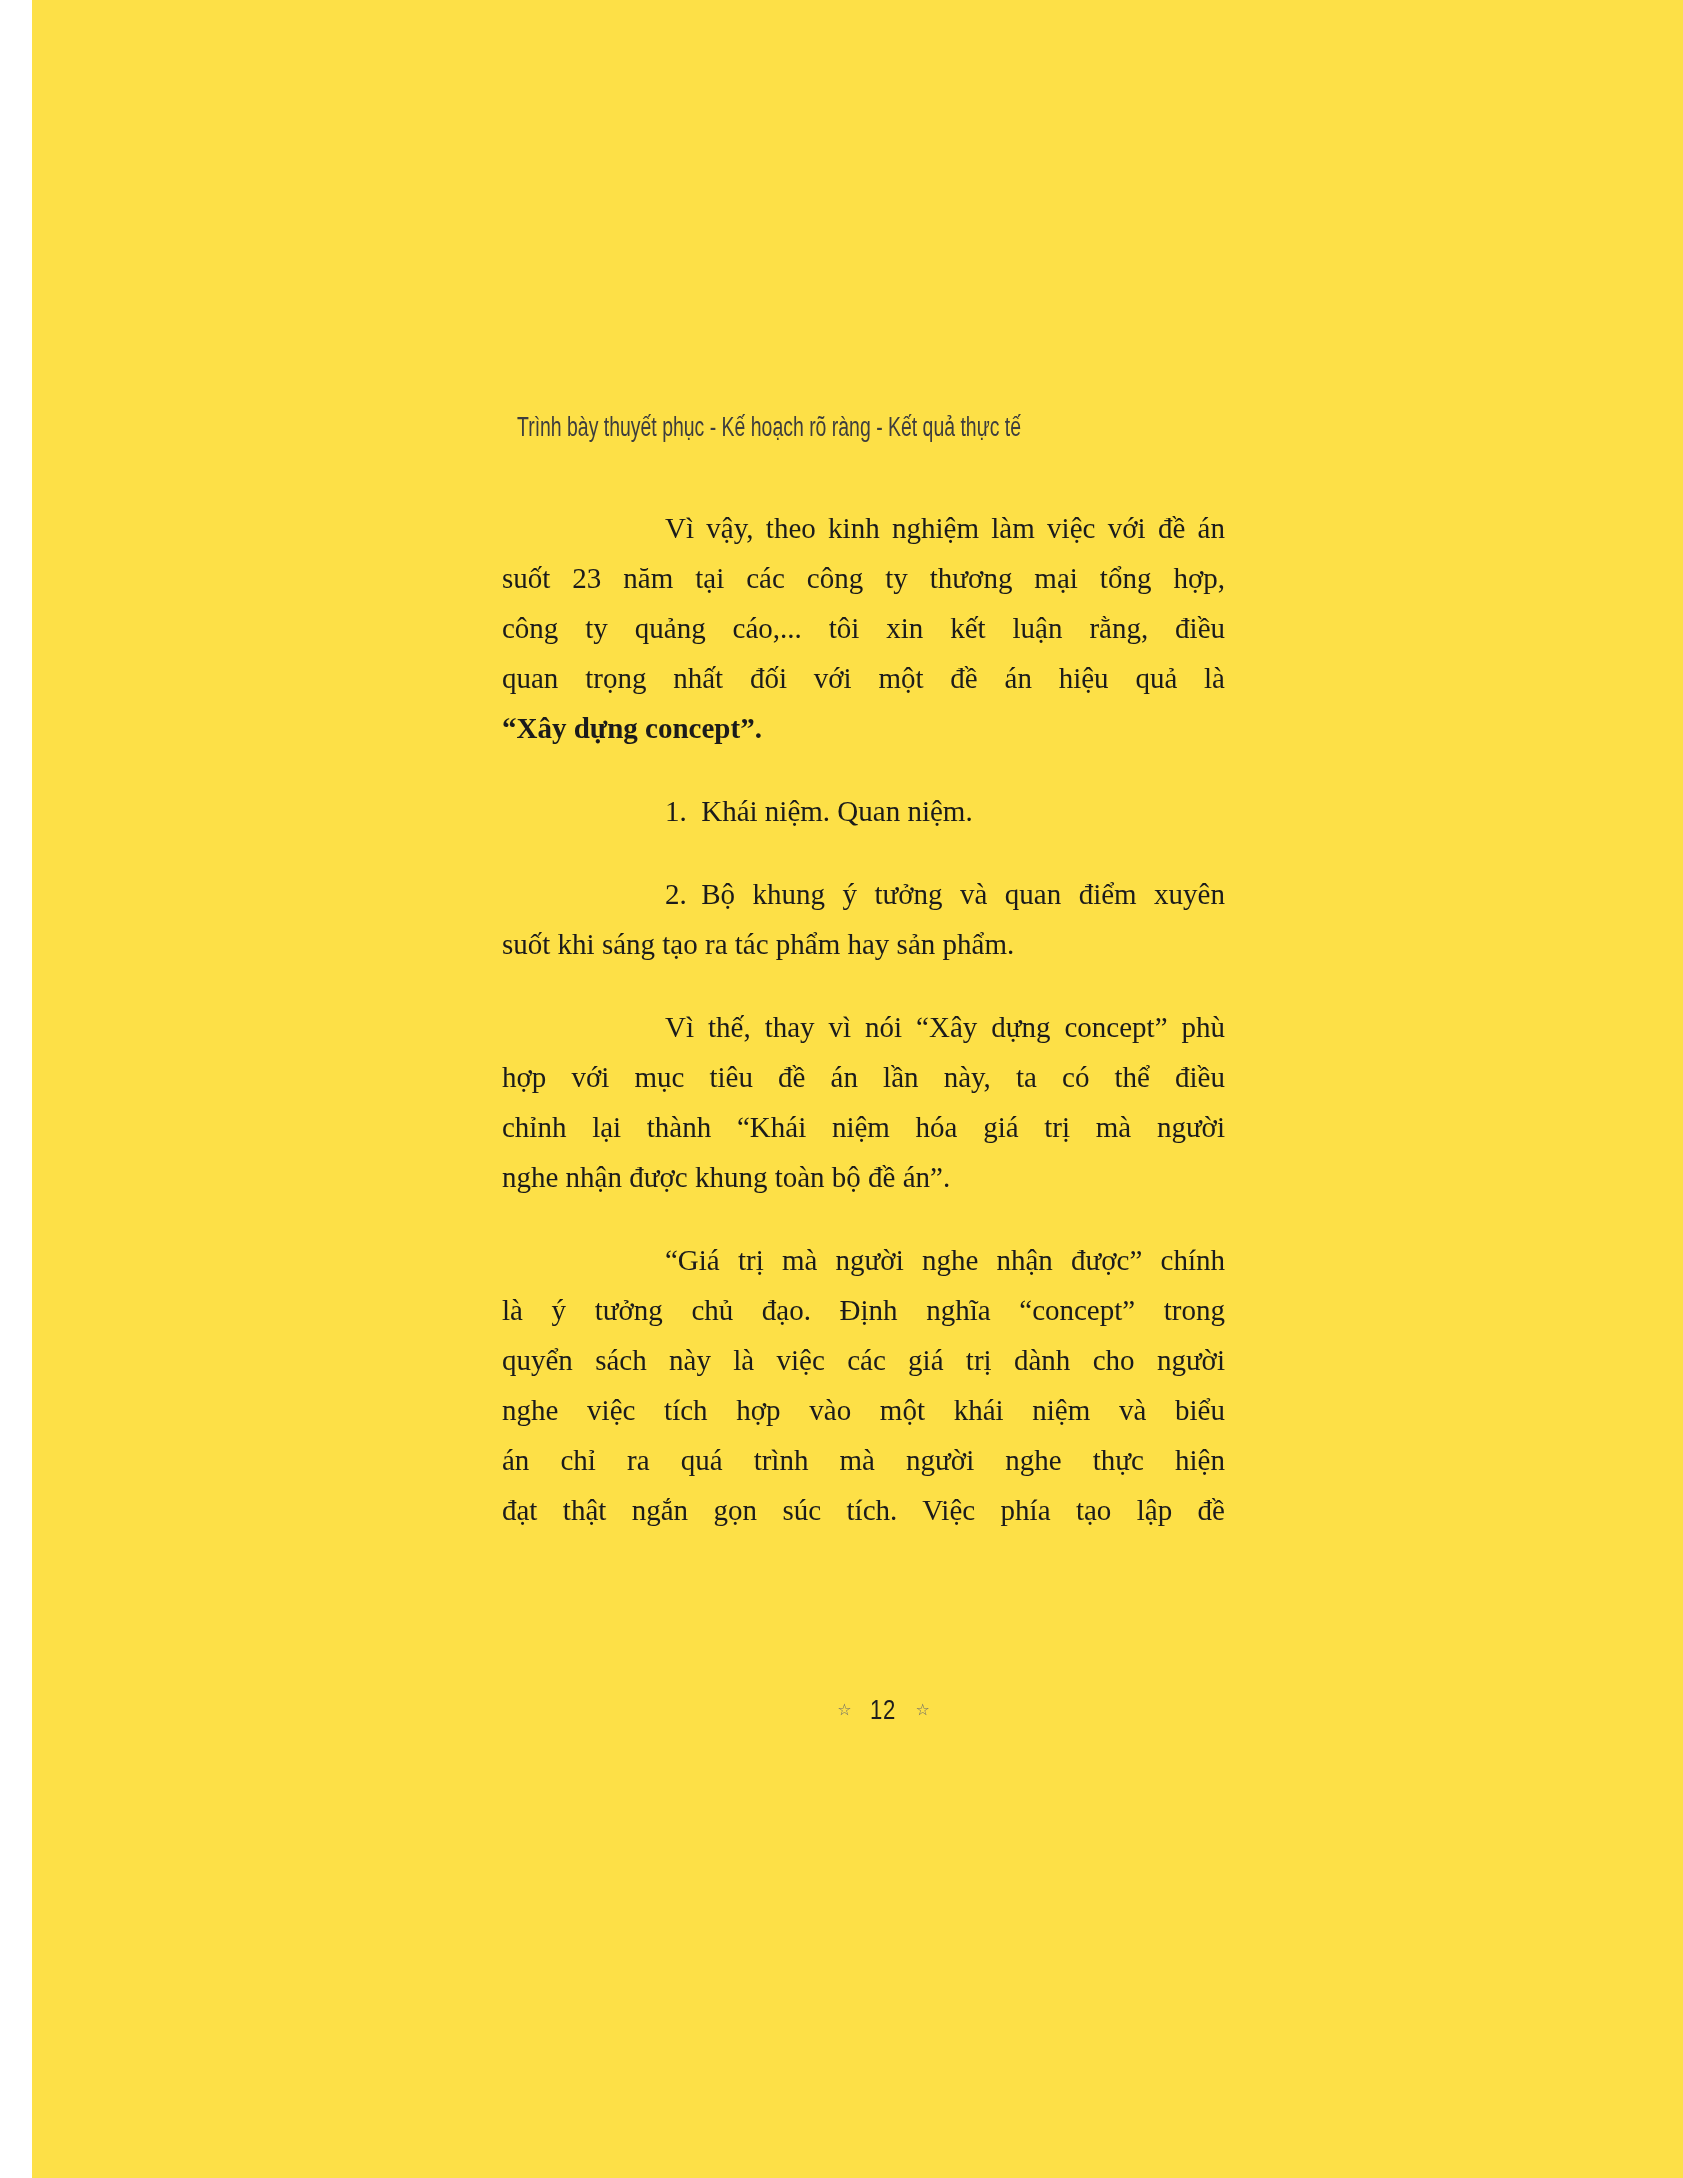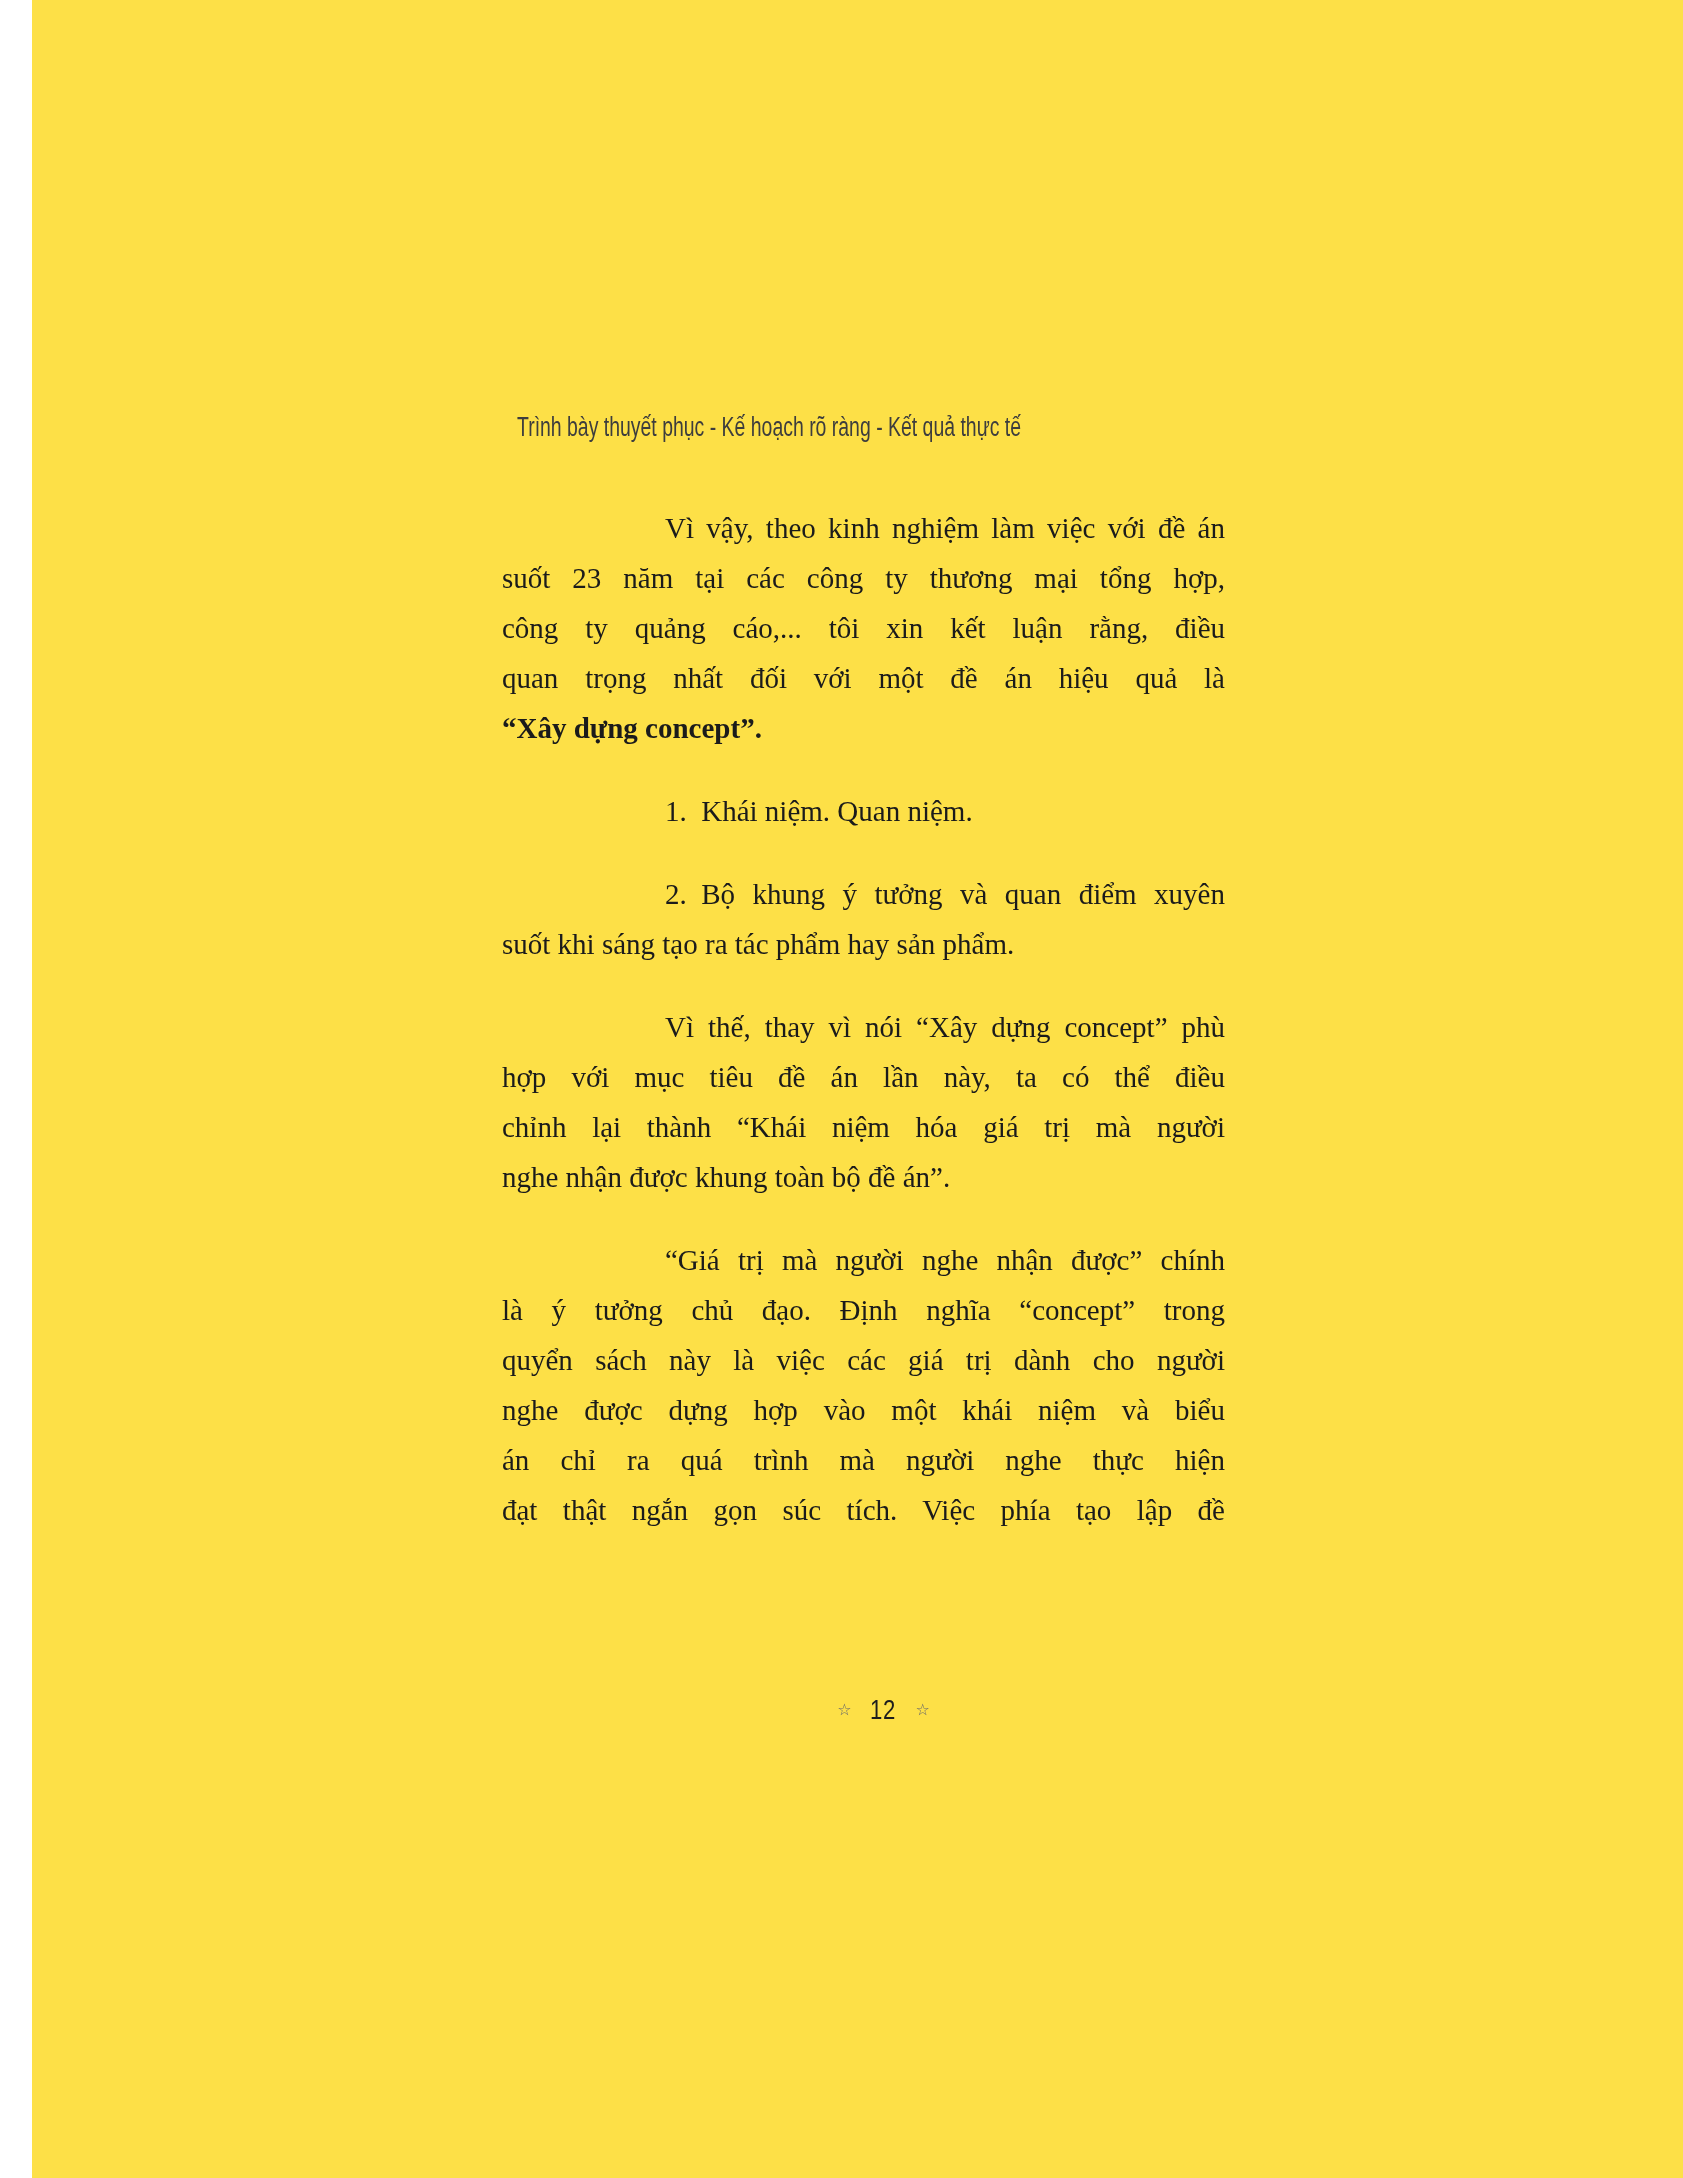--- a/index.html
+++ b/index.html
@@ -108,21 +108,21 @@
       <div class="block">
         <div class="line indent">Vì thế, thay vì nói “Xây dựng concept” phù</div>
         <div class="line">hợp với mục tiêu đề án lần này, ta có thể điều</div>
         <div class="line">chỉnh lại thành “Khái niệm hóa giá trị mà người</div>
         <div class="line last">nghe nhận được khung toàn bộ đề án”.</div>
       </div>
       <div class="block">
         <div class="line indent">“Giá trị mà người nghe nhận được” chính</div>
         <div class="line">là ý tưởng chủ đạo. Định nghĩa “concept” trong</div>
         <div class="line">quyển sách này là việc các giá trị dành cho người</div>
-        <div class="line">nghe được dựng hợp vào một khái niệm và biểu</div>
+        <div class="line">nghe việc tích hợp vào một khái niệm và biểu</div>
         <div class="line">án chỉ ra quá trình mà người nghe thực hiện</div>
         <div class="line">đạt thật ngắn gọn súc tích. Việc phía tạo lập đề</div>
       </div>
     </div>
 
   <div class="page-footer">
     <span class="star">☆</span><span class="num">12</span><span class="star">☆</span>
   </div>
 
 </div>

